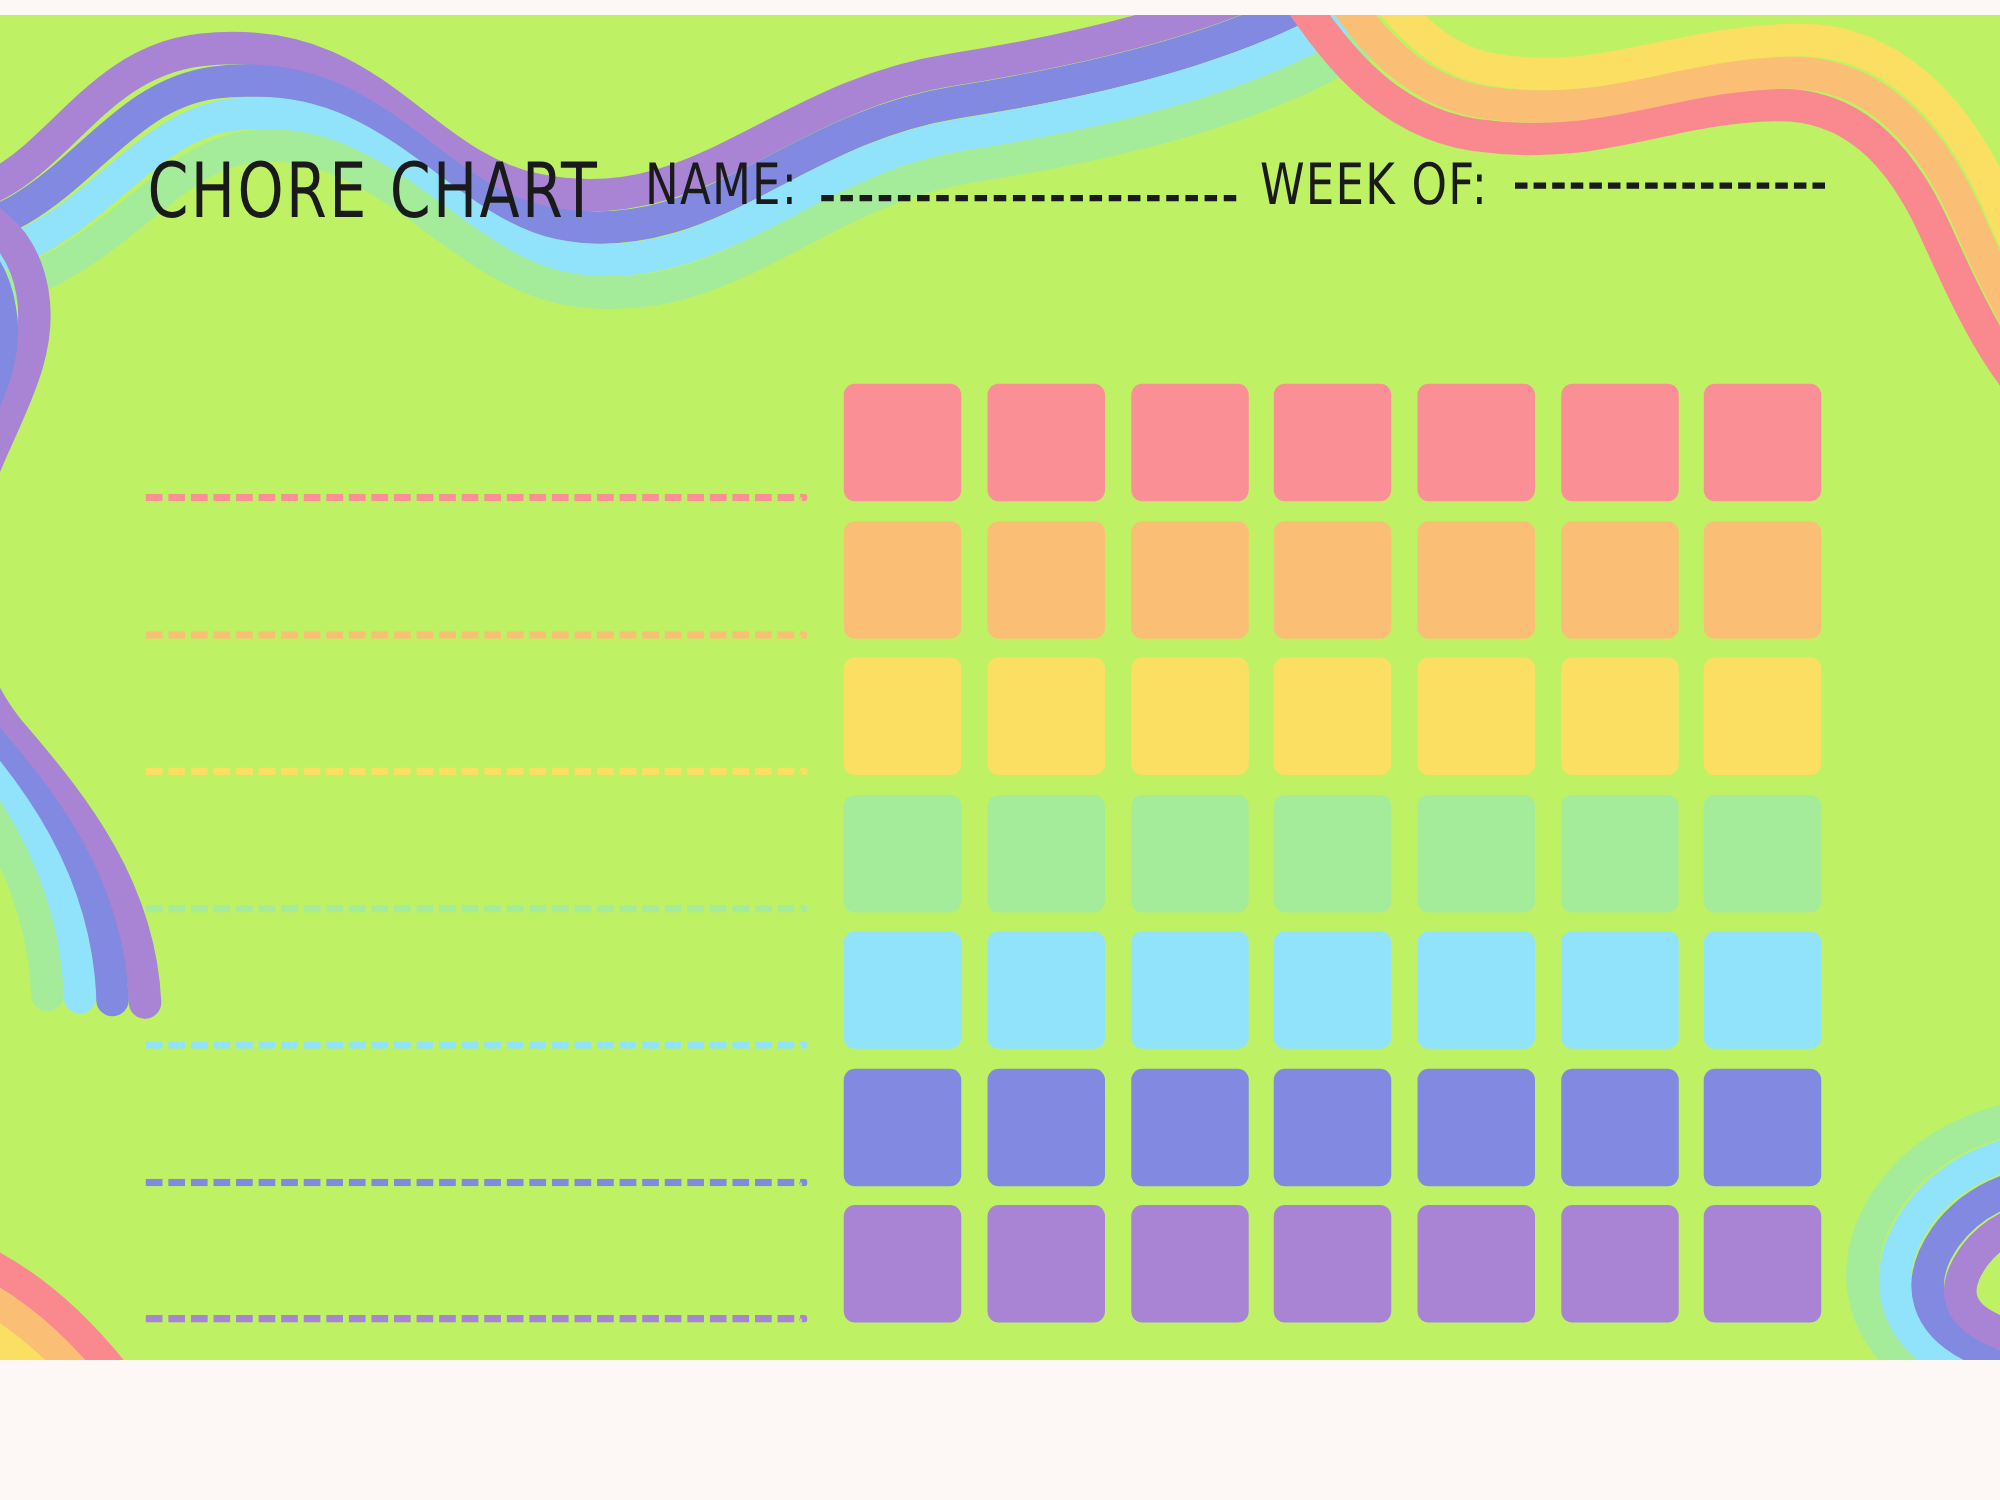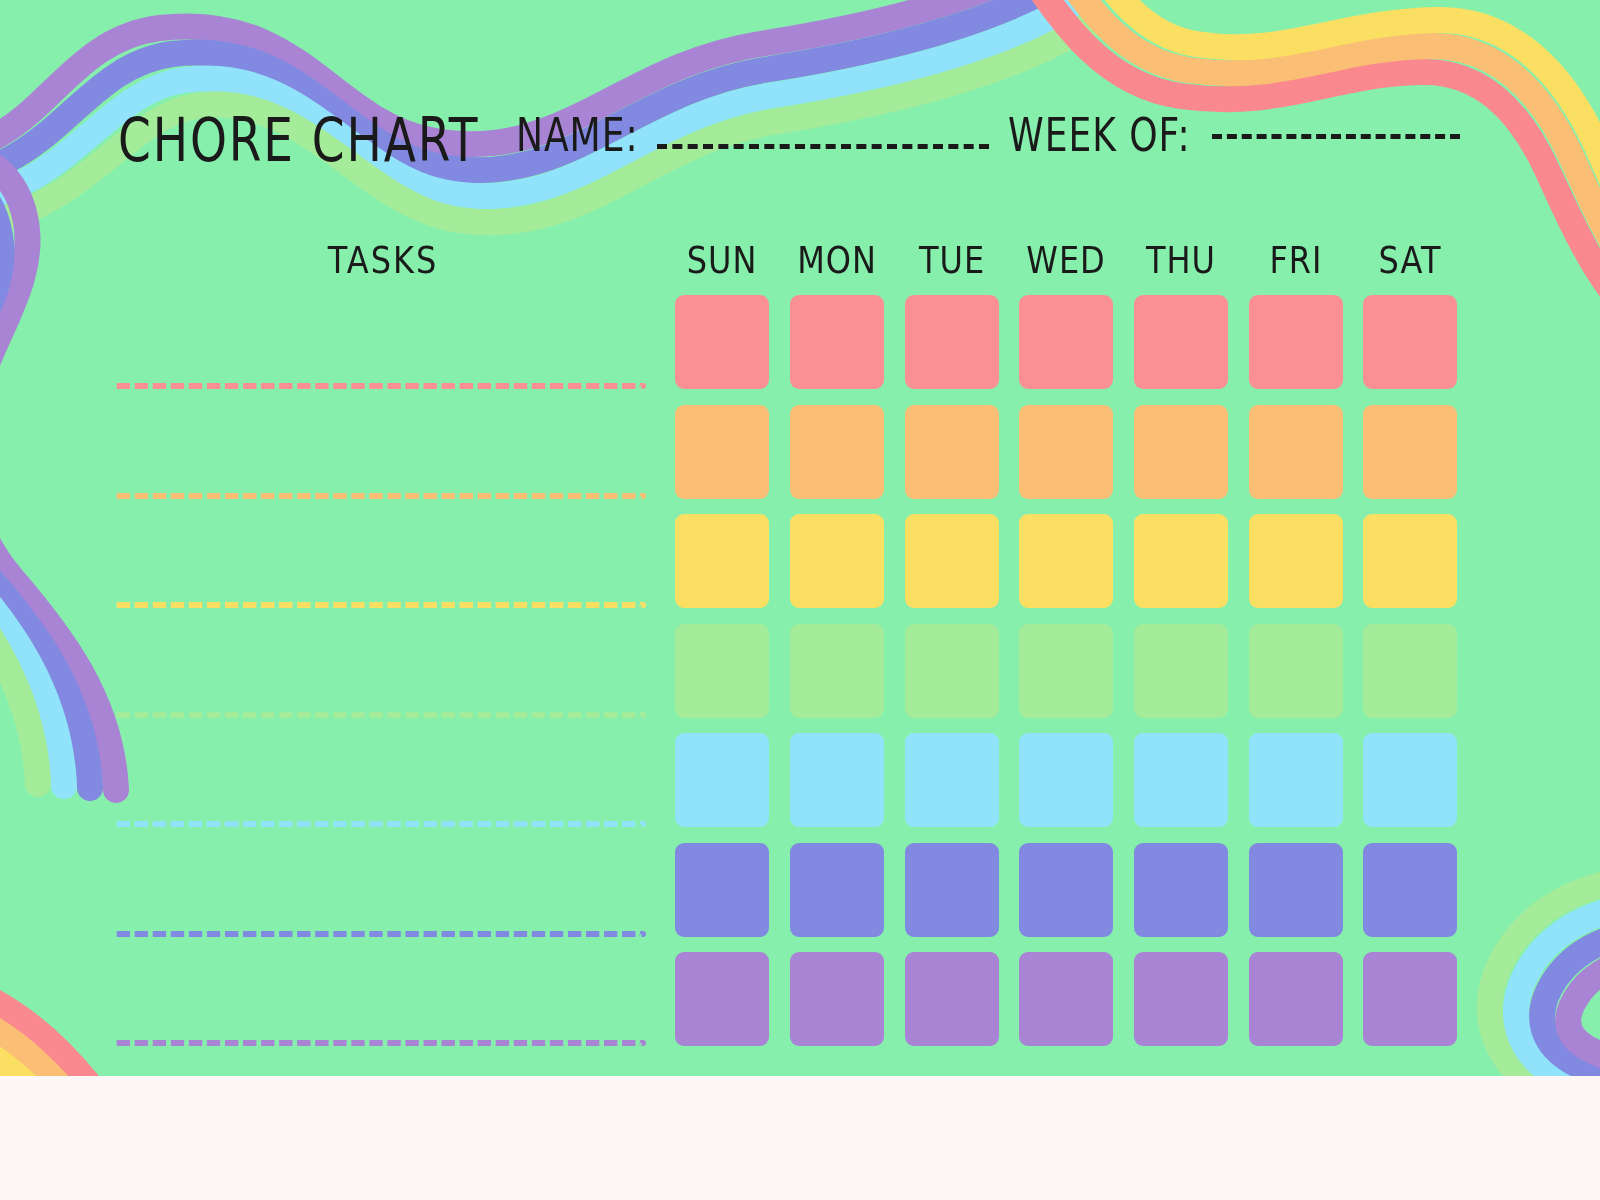--- a/index.html
+++ b/index.html
@@ -13,22 +13,23 @@
   body {
     background: #FDF8F6;
     font-family: "Liberation Sans", sans-serif;
     position: relative;
   }
 
   .page {
     position: relative;
     width: 1600px;
     height: 1076px;
-    background: #86efac;
+    background: #bef264;
     overflow: hidden;
+    margin-top: 12px;
   }
 
   
   .rainbow-layer {
     position: absolute;
     inset: 0;
     width: 1600px;
     height: 1200px;
     pointer-events: none;
   }
@@ -194,30 +195,20 @@
       <span class="field-label">NAME:</span>
       <span class="field-rule"></span>
     </div>
 
     <div class="field field-week">
       <span class="field-label">WEEK OF:</span>
       <span class="field-rule"></span>
     </div>
   </div>
 
-  <div class="col-headers">
-    <div class="tasks-label">TASKS</div>
-    <div class="day-header" style="left:675px;">SUN</div>
-    <div class="day-header" style="left:790px;">MON</div>
-    <div class="day-header" style="left:905px;">TUE</div>
-    <div class="day-header" style="left:1019px;">WED</div>
-    <div class="day-header" style="left:1134px;">THU</div>
-    <div class="day-header" style="left:1249px;">FRI</div>
-    <div class="day-header" style="left:1363px;">SAT</div>
-  </div>
 
   <div class="grid" id="grid">
       <div class="task-rule" style="top: 383px; border-bottom-color: rgb(250, 143, 150);"></div>
       <div class="cell" style="left: 675px; top: 295px; background: rgb(250, 143, 150);"></div>
       <div class="cell" style="left: 790px; top: 295px; background: rgb(250, 143, 150);"></div>
       <div class="cell" style="left: 905px; top: 295px; background: rgb(250, 143, 150);"></div>
       <div class="cell" style="left: 1019px; top: 295px; background: rgb(250, 143, 150);"></div>
       <div class="cell" style="left: 1134px; top: 295px; background: rgb(250, 143, 150);"></div>
       <div class="cell" style="left: 1249px; top: 295px; background: rgb(250, 143, 150);"></div>
       <div class="cell" style="left: 1363px; top: 295px; background: rgb(250, 143, 150);"></div>

